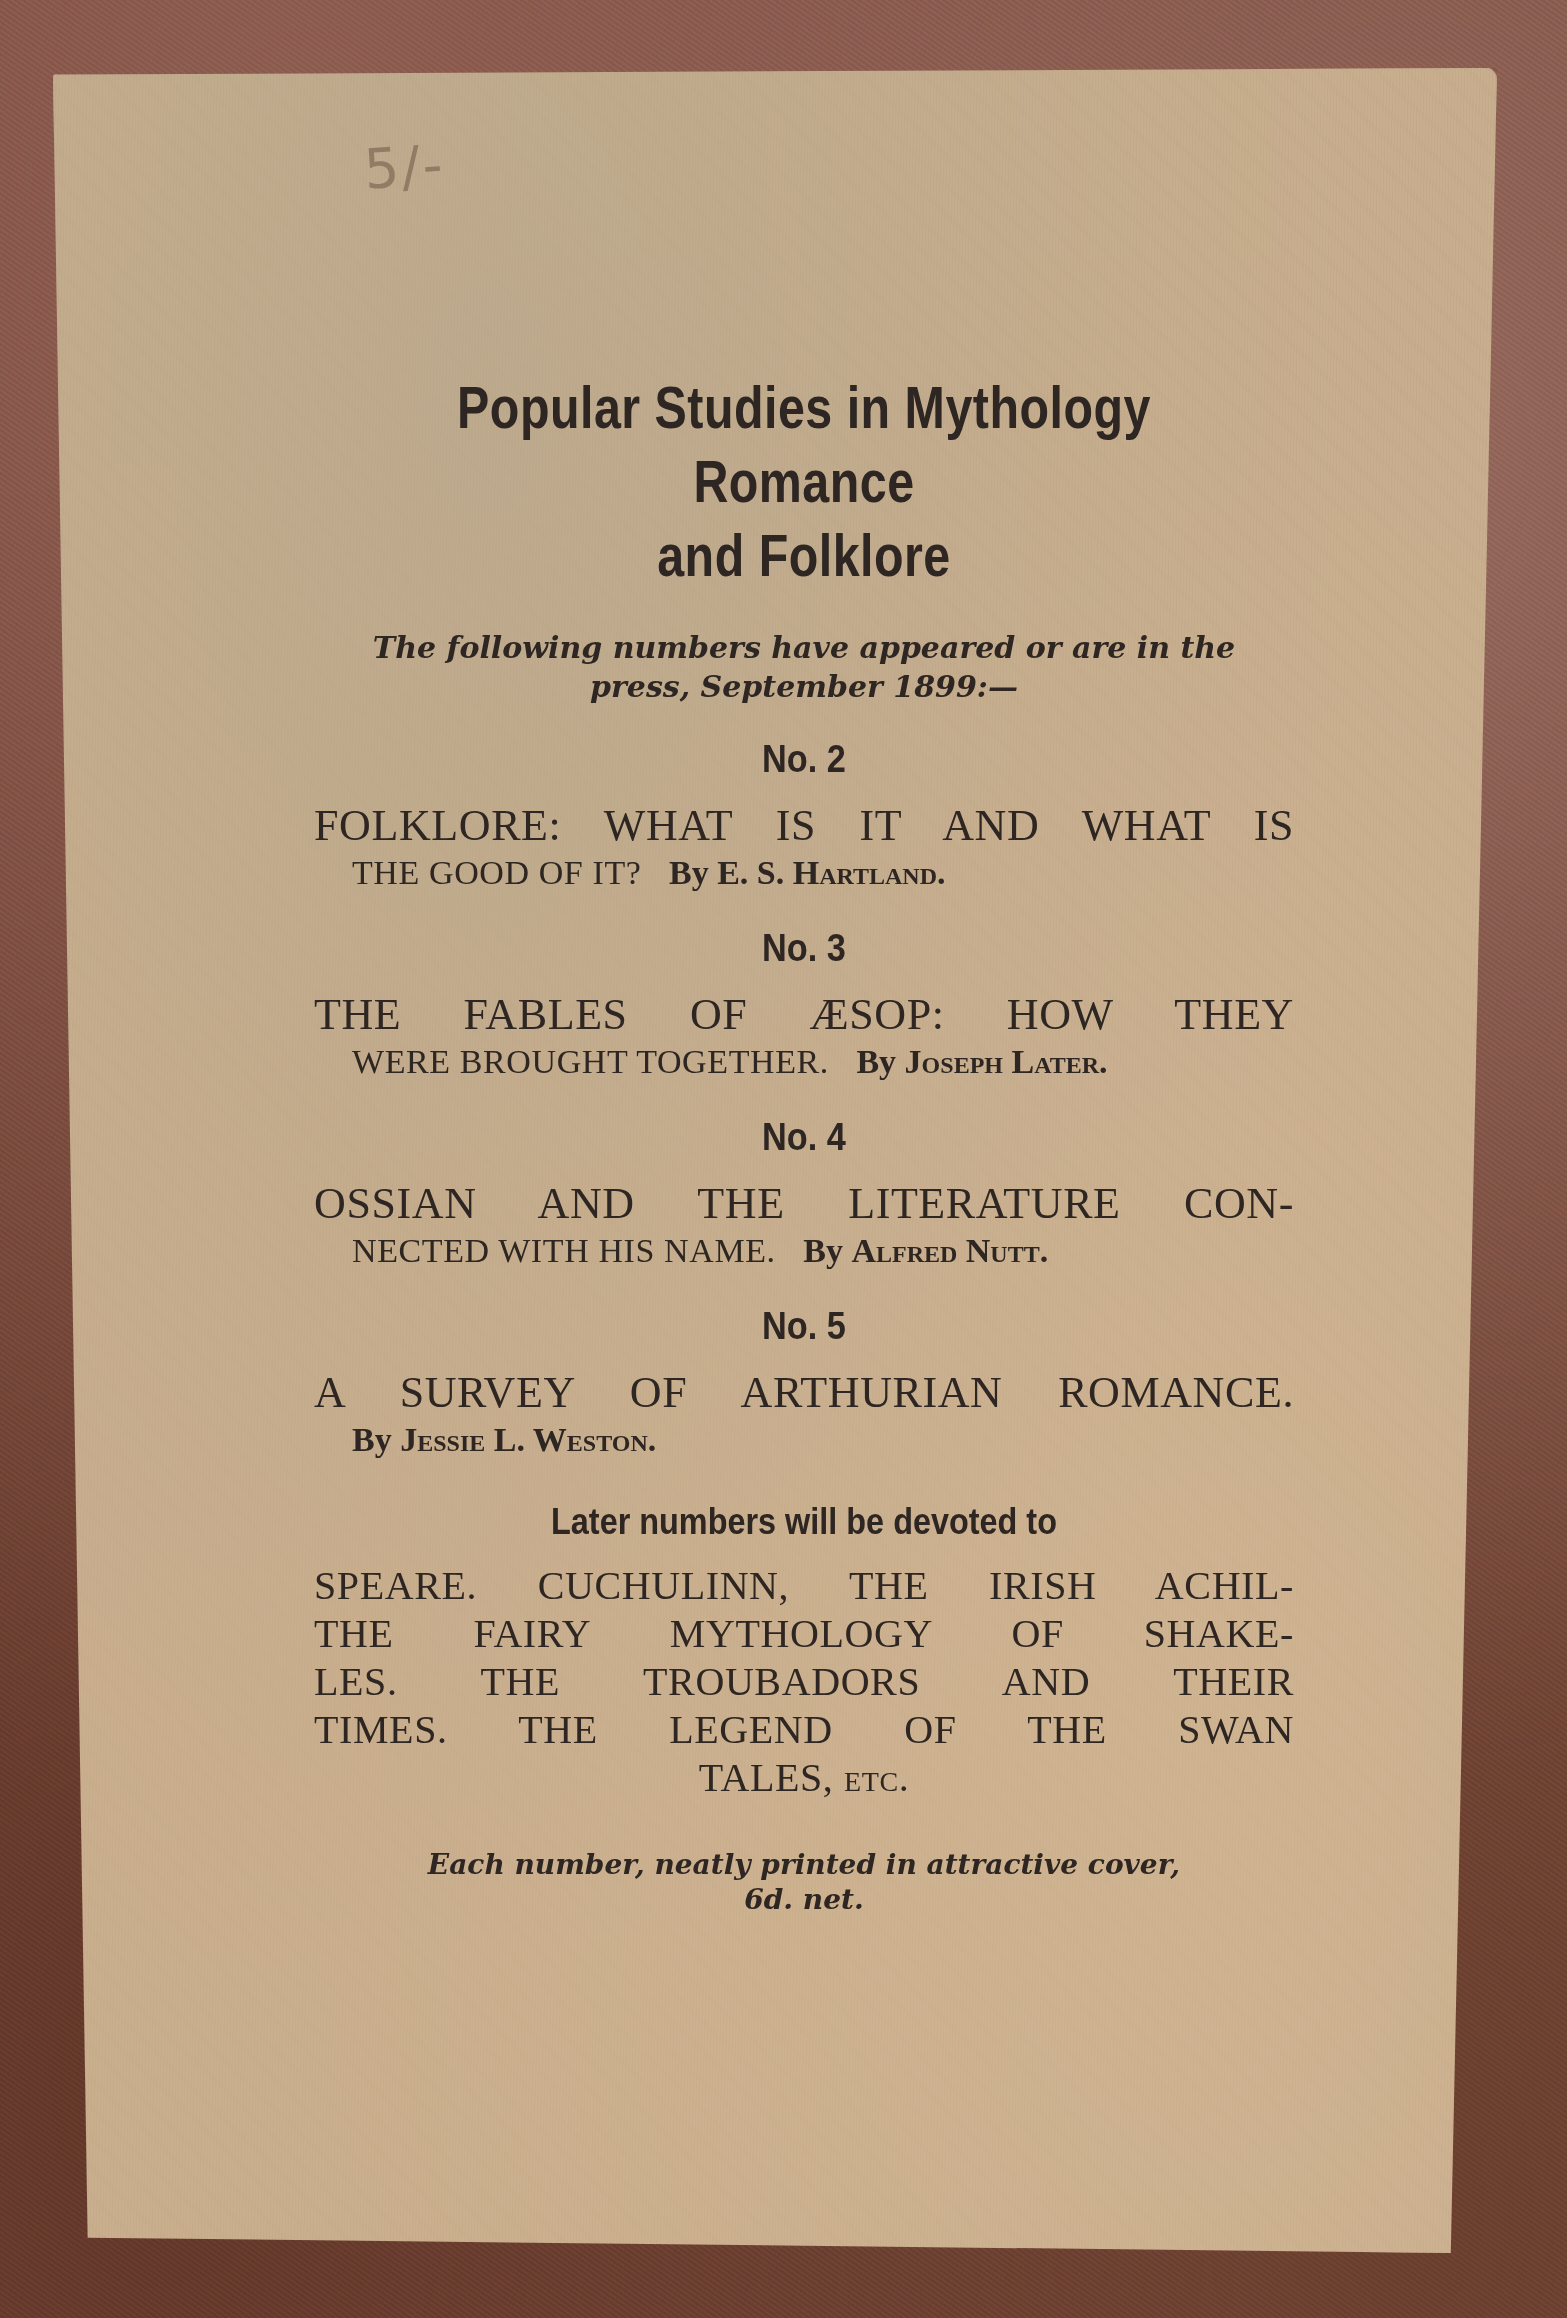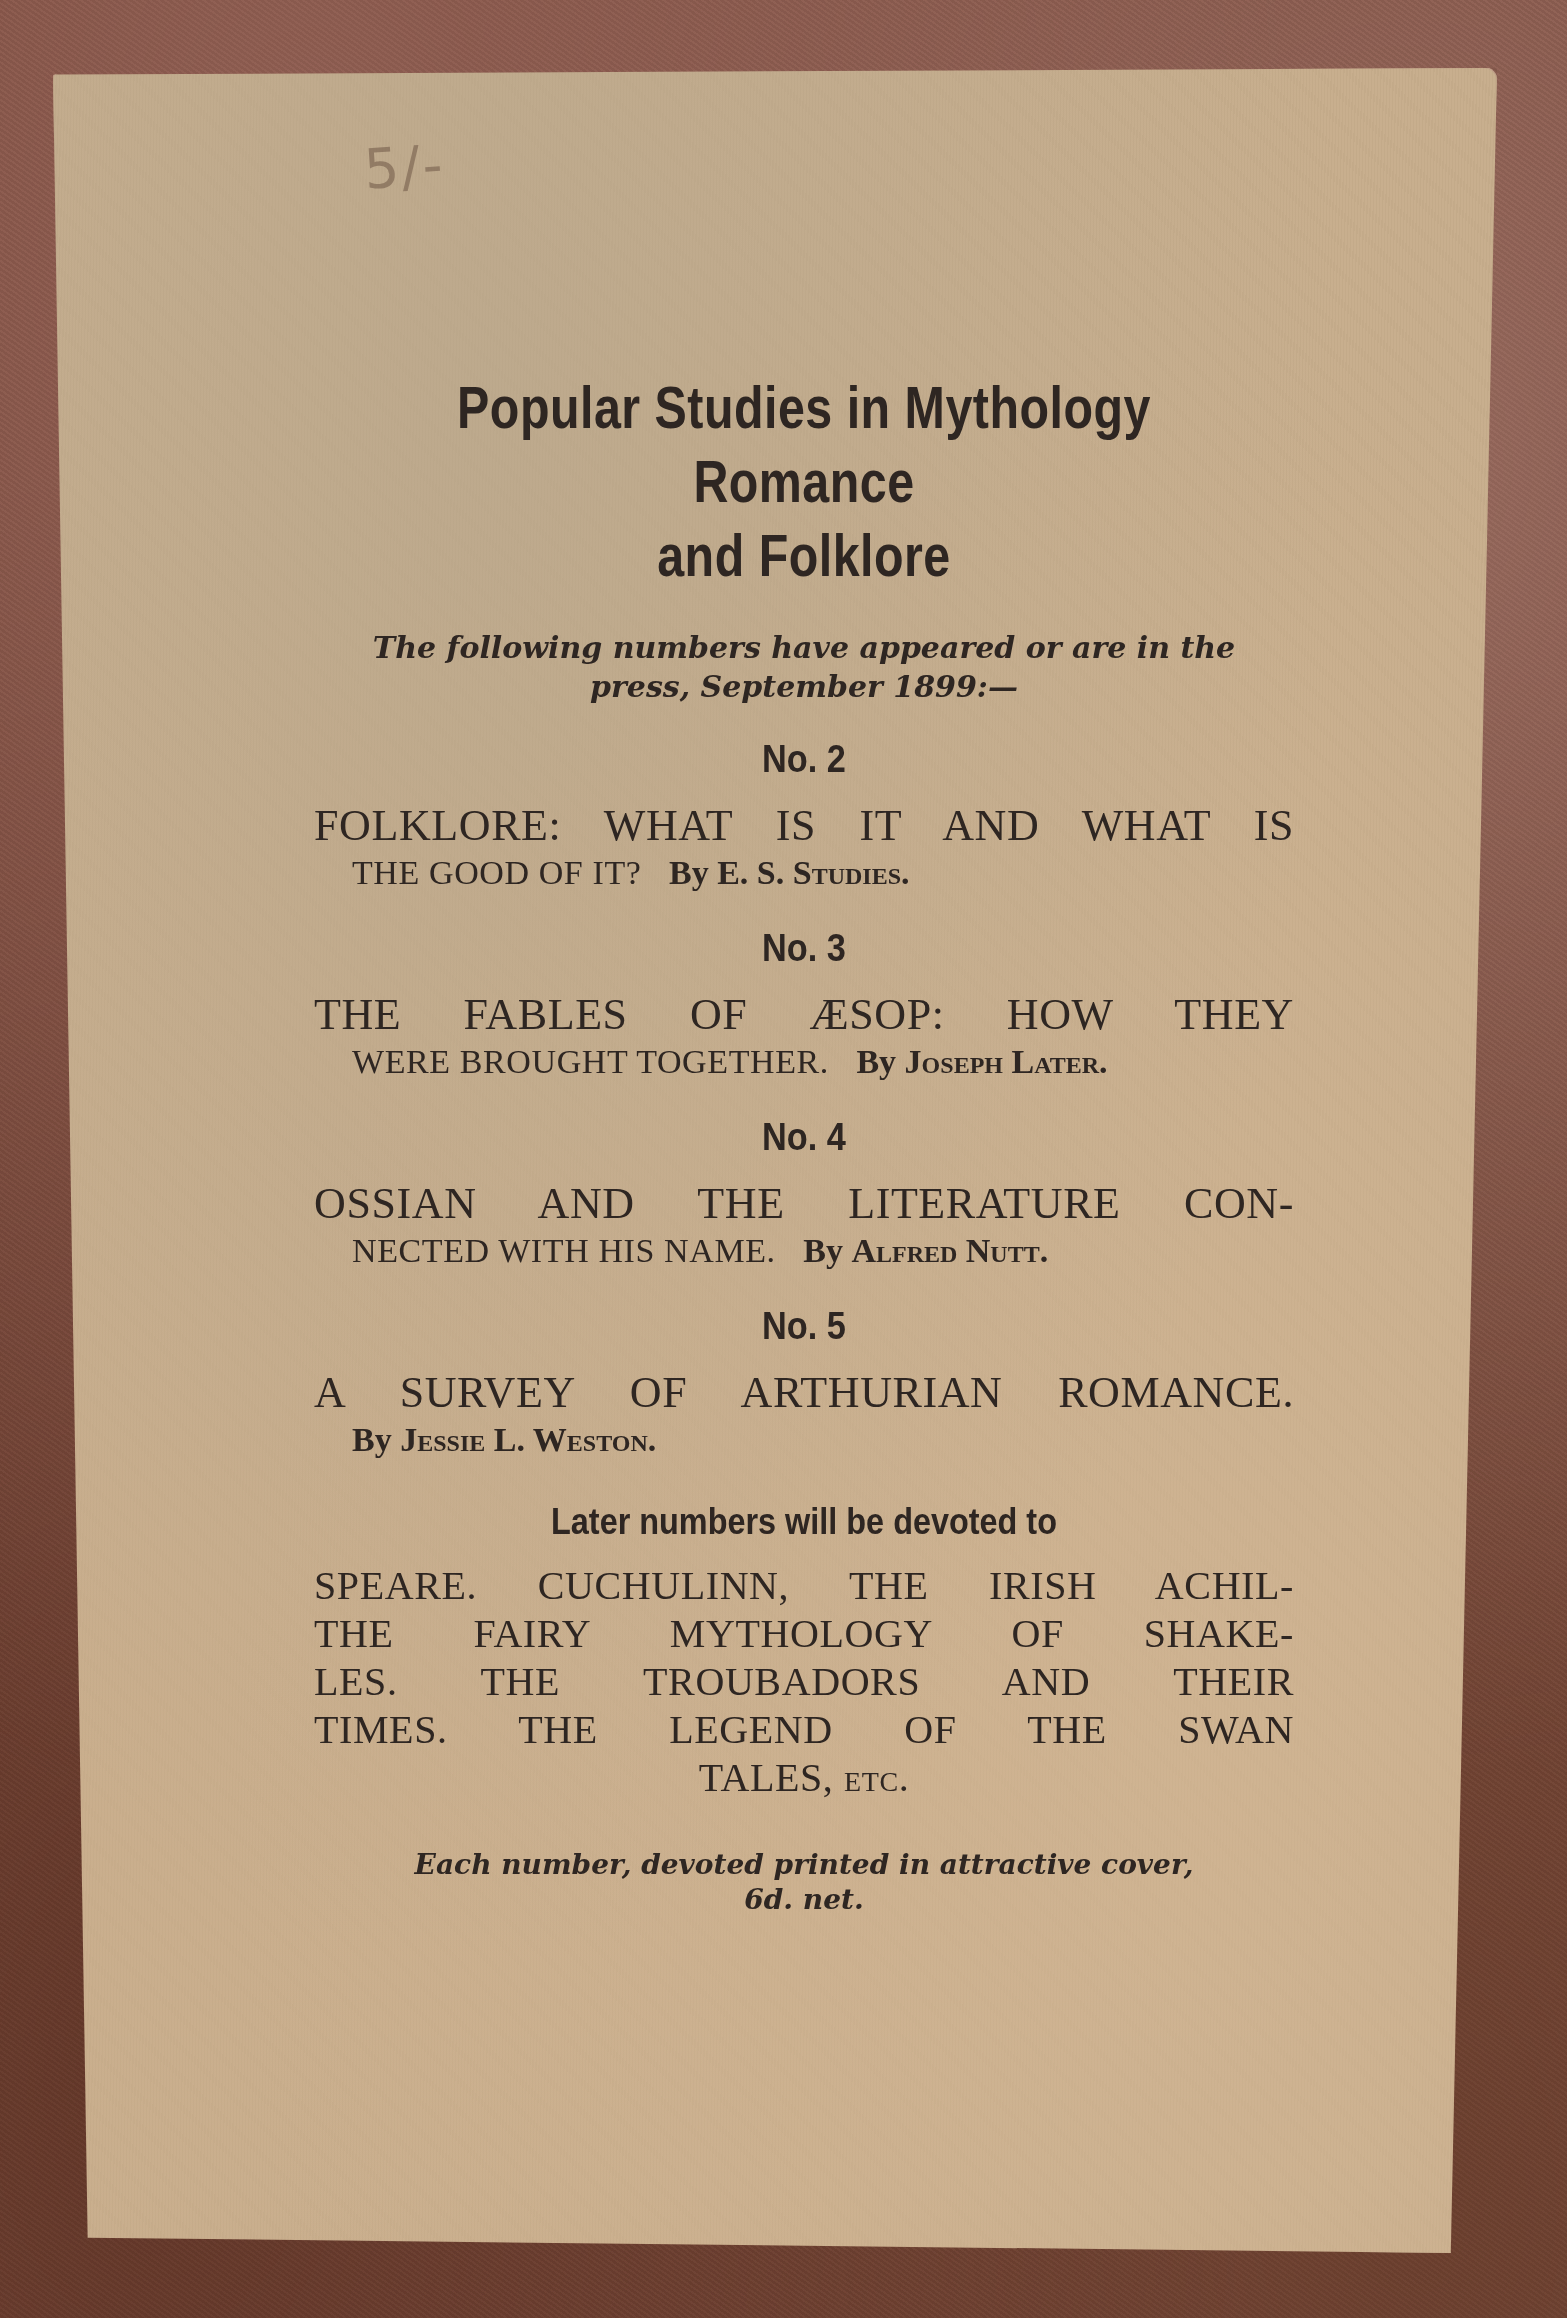--- a/index.html
+++ b/index.html
@@ -161,21 +161,21 @@
 
   <div class="subtitle">The following numbers have appeared or are in the press, September 1899:—</div>
 
 
   <div class="entry">
     <div class="entry-number">No. 2</div>
     <div class="entry-title">FOLKLORE: WHAT IS IT AND WHAT IS</div>
     <div class="entry-byline">
       <span class="title-cont">THE GOOD OF IT?</span>
       <span class="by">By</span>
-      <span class="author">E. S. Studies.</span>
+      <span class="author">E. S. Hartland.</span>
     </div>
   </div>
 
   <div class="entry">
     <div class="entry-number">No. 3</div>
     <div class="entry-title">THE FABLES OF ÆSOP: HOW THEY</div>
     <div class="entry-byline">
       <span class="title-cont">WERE BROUGHT TOGETHER.</span>
       <span class="by">By</span>
       <span class="author">Joseph Later.</span>
@@ -208,18 +208,18 @@
     <div style="text-align-last: justify;">THE FAIRY MYTHOLOGY OF SHAKE-</div>
     <div style="text-align-last: justify;">LES. THE TROUBADORS AND THEIR</div>
     <div style="text-align-last: justify;">TIMES. THE LEGEND OF THE SWAN</div>
     <div style="text-align: center;">
       <span>TALES,</span>
       <span class="etc">etc.</span>
     </div>
   </div>
 
   <div class="footer">
-    <div>Each number, devoted printed in attractive cover,</div>
+    <div>Each number, neatly printed in attractive cover,</div>
     <div>6d. net.</div>
   </div>
 
 </div>
 
 
 </body></html>

